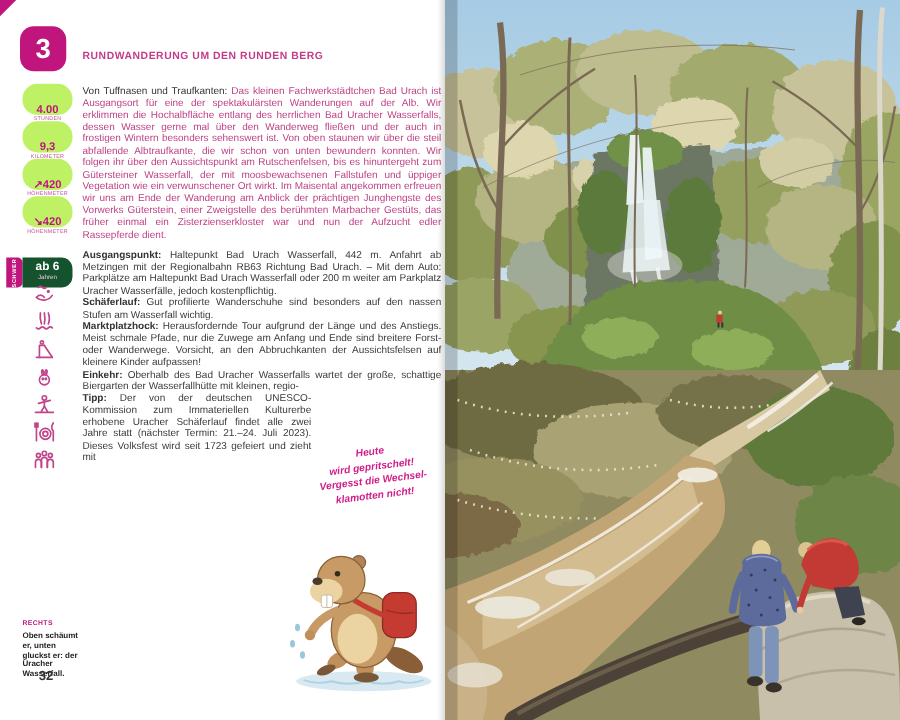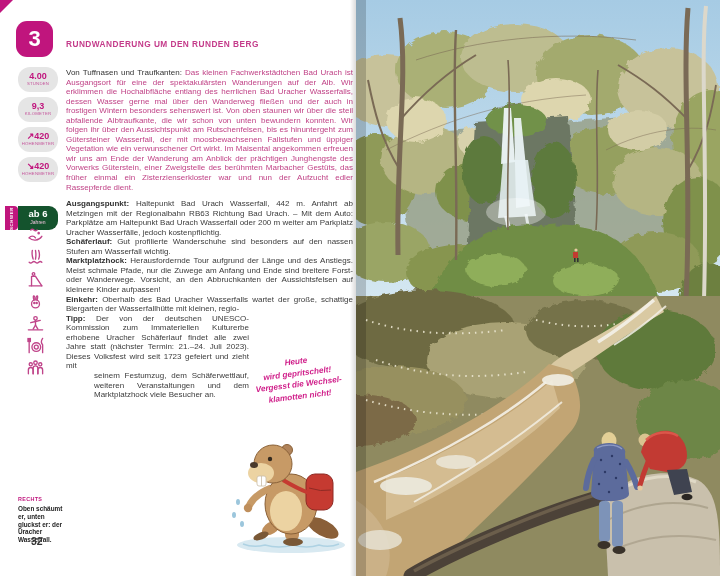--- a/index.html
+++ b/index.html
@@ -18,22 +18,22 @@
 
   .route-badge { position:absolute; left:16px; top:21px; width:37px; height:36px;
       background:#c0157d; border-radius:11px; color:#fff; font-weight:bold; font-size:22px;
       text-align:center; line-height:36px; }
 
   .titleblock { position:absolute; left:66px; top:21px; width:286px; }
   .page-title { font-size:19.5px; font-weight:bold; color:#c0157d; letter-spacing:.2px; line-height:24px; }
   .page-subtitle { font-size:8.3px; font-weight:bold; color:#c43b8a; letter-spacing:.45px; margin-top:18px; }
 
   .statcol { position:absolute; left:18px; top:67px; width:40px; }
-  .stat-pill { width:40px; height:25px; background:#e5e5e5; border-radius:12px; margin-bottom:5px;
-      text-align:center; padding-top:4px; }
+  .stat-pill { width:40px; height:25px; background:#bef264; border-radius:12px; margin-bottom:5px;
+      text-align:center; padding-top:15px; }
   .stat-value { font-size:9px; font-weight:bold; color:#c0157d; line-height:10px; }
   .stat-unit { font-size:4.3px; color:#c4539a; letter-spacing:.2px; line-height:6px; }
 
   .difficulty { position:relative; width:40px; height:24px; margin-top:24px; }
   .difficulty-tab { position:absolute; left:-13px; top:0; width:13px; height:24px; background:#c0157d;
       border-radius:4px 0 0 4px; color:#fff; font-size:4.4px; font-weight:bold; letter-spacing:.6px;
       writing-mode:vertical-rl; transform:rotate(180deg); text-align:center; line-height:13px; }
   .age-pill { position:absolute; left:0; top:0; width:40px; height:24px; background:#14532d;
       border-radius:0 9px 9px 0; text-align:center; padding-top:3px; }
   .age-value { font-size:9.5px; font-weight:bold; color:#fff; line-height:10px; }
@@ -177,21 +177,20 @@
     <div class="textcol">
       <p class="intro"><span class="lead">Von Tuffnasen und Traufkanten:</span> <span class="mag">Das kleinen Fachwerkstädtchen Bad Urach ist Ausgangsort für eine der spektakulärsten Wanderungen auf der Alb. Wir erklimmen die Hochalbfläche entlang des herrlichen Bad Uracher Wasserfalls, dessen Wasser gerne mal über den Wanderweg fließen und der auch in frostigen Wintern besonders sehenswert ist. Von oben staunen wir über die steil abfallende Albtraufkante, die wir schon von unten bewundern konnten. Wir folgen ihr über den Aussichtspunkt am Rutschenfelsen, bis es hinuntergeht zum Gütersteiner Wasserfall, der mit moosbewachsenen Fallstufen und üppiger Vegetation wie ein verwunschener Ort wirkt. Im Maisental angekommen erfreuen wir uns am Ende der Wanderung am Anblick der prächtigen Junghengste des Vorwerks Güterstein, einer Zweigstelle des berühmten Marbacher Gestüts, das früher einmal ein Zisterzienserkloster war und nun der Aufzucht edler Rassepferde dient.</span></p>
 
       <p><span class="sec-label">Ausgangspunkt:</span> <span>Haltepunkt Bad Urach Wasserfall, 442 m. Anfahrt ab Metzingen mit der Regionalbahn RB63 Richtung Bad Urach. – Mit dem Auto: Parkplätze am Haltepunkt Bad Urach Wasserfall oder 200 m weiter am Parkplatz Uracher Wasserfälle, jedoch kostenpflichtig.</span></p>
       <p><span class="sec-label">Schäferlauf:</span> <span>Gut profilierte Wanderschuhe sind besonders auf den nassen Stufen am Wasserfall wichtig.</span></p>
       <p><span class="sec-label">Marktplatzhock:</span> <span>Herausfordernde Tour aufgrund der Länge und des Anstiegs. Meist schmale Pfade, nur die Zuwege am Anfang und Ende sind breitere Forst- oder Wanderwege. Vorsicht, an den Abbruchkanten der Aussichtsfelsen auf kleinere Kinder aufpassen!</span></p>
       <p><span class="sec-label">Einkehr:</span> <span>Oberhalb des Bad Uracher Wasserfalls wartet der große, schattige Biergarten der Wasserfallhütte mit kleinen, regio-</span></p>
 
       <div class="narrowcol">
         <p><span class="sec-label">Tipp:</span> <span>Der von der deutschen UNESCO-Kommission zum Immateriellen Kulturerbe erhobene Uracher Schäferlauf findet alle zwei Jahre statt (nächster Termin: 21.–24. Juli 2023). Dieses Volksfest wird seit 1723 gefeiert und zieht mit</span></p>
-        <p class="indent">seinem Festumzug, dem Schäferwettlauf, weiteren Veranstaltungen und dem Marktplatzhock viele Besucher an.</p>
       </div>
     </div>
 
     <div class="note">
       <div>Heute</div>
       <div>wird gepritschelt!</div>
       <div>Vergesst die Wechsel-</div>
       <div>klamotten nicht!</div>
     </div>
 

